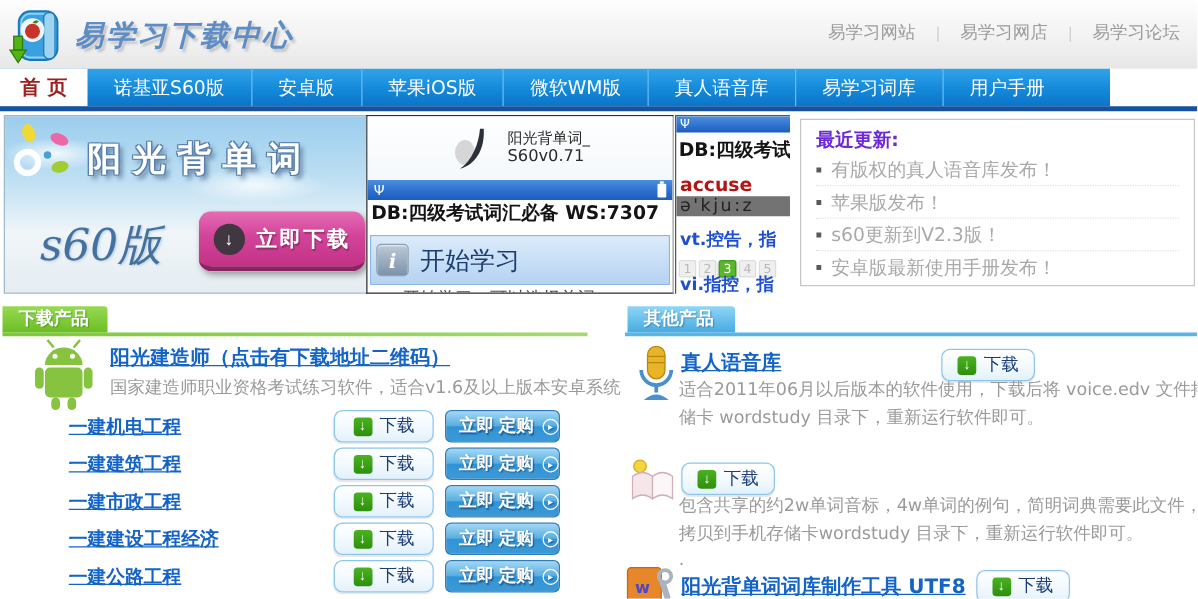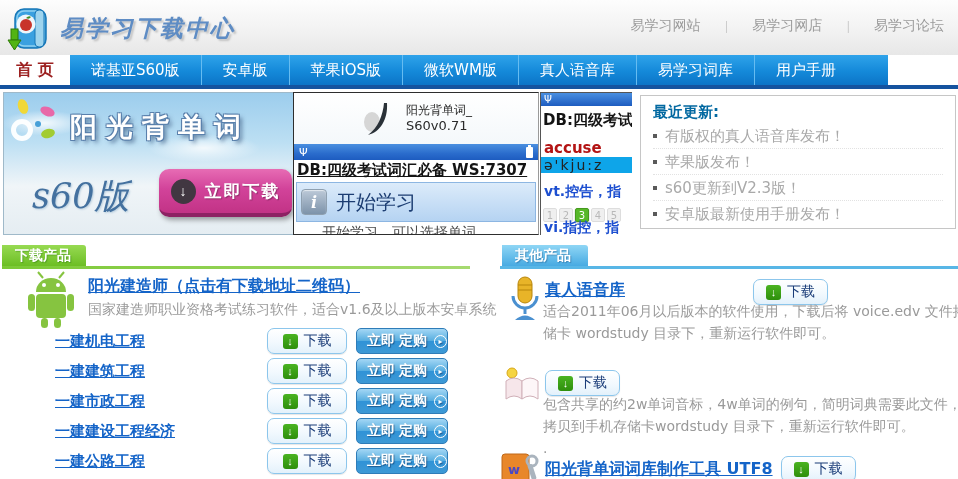--- a/index.html
+++ b/index.html
@@ -6,21 +6,21 @@
   html,body { width:958px; height:479px; overflow:hidden; }
   body { font-family:"DejaVu Sans","Liberation Sans",sans-serif; background:#fff; }
   .page { position:relative; width:958px; height:479px; overflow:hidden; background:#fff; }
 
   
   .header { position:absolute; left:0; top:0; width:958px; height:55px;
             background:linear-gradient(180deg,#fdfdfd 0%,#f1f1f1 60%,#e7e7e7 100%); }
   .logo-icon { position:absolute; left:6px; top:3px; }
   .logo-text { position:absolute; left:60px; top:13px; font-size:23px; font-weight:bold; font-style:italic;
                color:#5e8cc4; letter-spacing:2px; text-shadow:2px 2px 2px #c3c3c3; }
-  .top-links { position:absolute; right:14px; top:17px; font-size:14px; color:#9b9b9b; display:flex; gap:20px; align-items:center; }
+  .top-links { position:absolute; right:14px; top:17px; font-size:14px; color:#9b9b9b; display:flex; gap:12px; align-items:center; }
   .top-links a { color:#9b9b9b; text-decoration:none; cursor:pointer; }
   .top-links .sep { color:#c0c0c0; font-size:12px; }
 
   
   .main-nav { position:absolute; left:0; top:55px; width:888px; height:30px; display:flex;
               background:linear-gradient(180deg,#2fa3ea 0%,#1489d9 55%,#0c74c7 100%); }
   .nav-home { width:70px; height:30px; background:#fff; color:#9c2020; font-weight:bold; font-size:16px;
               display:flex; align-items:center; justify-content:center; cursor:pointer; }
   .nav-tab { padding:0 21px; height:30px; display:flex; align-items:center; color:#fff; font-size:15px; cursor:pointer; }
   .nav-tab + .nav-tab { border-left:1px solid #66bcf1; }
@@ -57,48 +57,48 @@
             border:1px solid #2e2e2e; border-right-color:#9a9a9a; overflow:hidden; }
   .p1-head { height:51px; display:flex; align-items:center; justify-content:center; gap:8px;
              background:linear-gradient(180deg,#ffffff,#f4f8fb); }
   .p1-head .tblock { text-align:left; line-height:1.25; color:#2a2a2a; }
   .p1-title { font-size:12px; }
   .p1-ver { font-size:13px; }
   .p1-bar { height:16px; background:linear-gradient(180deg,#4a8fe0 0%,#2a6ccc 60%,#1d5cc0 100%);
             color:#fff; font-size:11px; display:flex; align-items:center; justify-content:space-between; padding:0 5px; }
   .battery { display:inline-block; width:7px; height:11px; background:#fff; border-radius:1px; position:relative; }
   .battery::before { content:""; position:absolute; top:-2px; left:2px; width:3px; height:2px; background:#fff; }
-  .p1-db { height:22px; font-size:15px; font-weight:bold; color:#141414; padding:1px 0 0 3px; white-space:nowrap; overflow:hidden;text-decoration:underline; }
+  .p1-db { height:28px; font-size:15px; font-weight:bold; color:#141414; padding:1px 0 0 3px; white-space:nowrap; overflow:hidden; }
   .p1-sel { height:40px; margin:0 2px; background:linear-gradient(180deg,#dcebfa 0%,#b5d3f2 100%);
             border:1px solid #8db6e2; display:flex; align-items:center; gap:9px; padding-left:4px; }
   .ibadge { width:26px; height:26px; border-radius:4px; border:1px solid #8fa0b0;
             background:linear-gradient(180deg,#bcc9d8 0%,#7d93aa 100%); color:#fff;
             font-family:"DejaVu Serif","Liberation Serif",serif; font-style:italic; font-weight:bold; font-size:16px;
             display:flex; align-items:center; justify-content:center; box-shadow:inset 0 1px 1px rgba(255,255,255,.6); }
   .p1-sel-text { font-size:20px; color:#1c3d72; }
   .p1-sub { font-size:14px; color:#4a4a4a; padding:2px 0 0 28px; white-space:nowrap; overflow:hidden; }
 
   
   .phone2 { position:absolute; left:540px; top:92px; width:92px; height:143px; background:#fff;
             border-left:1px solid #555; border-top:1px solid #555; overflow:hidden; }
   .p2-bar { height:13px; background:linear-gradient(180deg,#4a8fe0,#1d5cc0); color:#fff; font-size:10px;
             display:flex; align-items:center; padding-left:3px; }
   .p2-db { margin-top:5px; font-size:15px; font-weight:bold; color:#141414; white-space:nowrap; padding-left:2px; }
   .p2-word { margin-top:9px; font-size:15px; font-weight:bold; color:#b31414; padding-left:3px; }
-  .p2-phon { font-size:14px; color:#222; letter-spacing:2px; padding-left:3px; background:#0ea5e9; }
+  .p2-phon { font-size:14px; color:#222; letter-spacing:2px; padding-left:3px; background:#737373; }
   .p2-vt { margin-top:10px; font-size:14px; font-weight:bold; color:#1d4fd0; white-space:nowrap; padding-left:3px; }
   .p2-pages { position:absolute; left:2px; top:115px; display:flex; gap:2px; opacity:.95; }
   .p2-pages span { width:14px; height:14px; background:#efefef; border:1px solid #dcdcdc; border-radius:2px;
                    color:#b5b5b5; font-size:10px; display:flex; align-items:center; justify-content:center; cursor:pointer; }
   .p2-pages span.active { background:#4fb51e; border-color:#3c9512; color:#fff; box-shadow:0 1px 2px rgba(0,0,0,.3); }
   .p2-vi { position:absolute; left:3px; top:126px; font-size:14px; font-weight:bold; color:#1d4fd0; white-space:nowrap; }
 
   
   .updates { position:absolute; left:640px; top:95px; width:316px; height:134px; background:#fff; border:1px solid #c6c6c6; }
-  .updates-title { margin:7px 0 1px 12px; font-size:15px; font-weight:bold; color:#0369a1; }
+  .updates-title { margin:7px 0 1px 12px; font-size:15px; font-weight:bold; color:#6d28d9; }
   .updates ul { list-style:none; margin:0 12px; }
   .updates li { height:26px; line-height:26px; font-size:15px; color:#a9a9a9; border-bottom:1px dotted #e2e2e2;
                 display:flex; align-items:center; cursor:pointer; white-space:nowrap; overflow:hidden; }
   .updates li:last-child { border-bottom:none; }
   .updates .bullet { width:4px; height:4px; background:#5a5a5a; display:inline-block; margin-right:8px; flex:0 0 auto; }
 
   
   .tab-green { position:absolute; left:2px; top:245px; width:84px; height:21px; line-height:21px; padding-left:13px;
                background:linear-gradient(180deg,#97da52 0%,#6cbe24 100%); color:#fff; font-size:14px; font-weight:bold;
                border-radius:0 3px 0 0; text-shadow:1px 1px 1px rgba(0,80,0,.3); }

